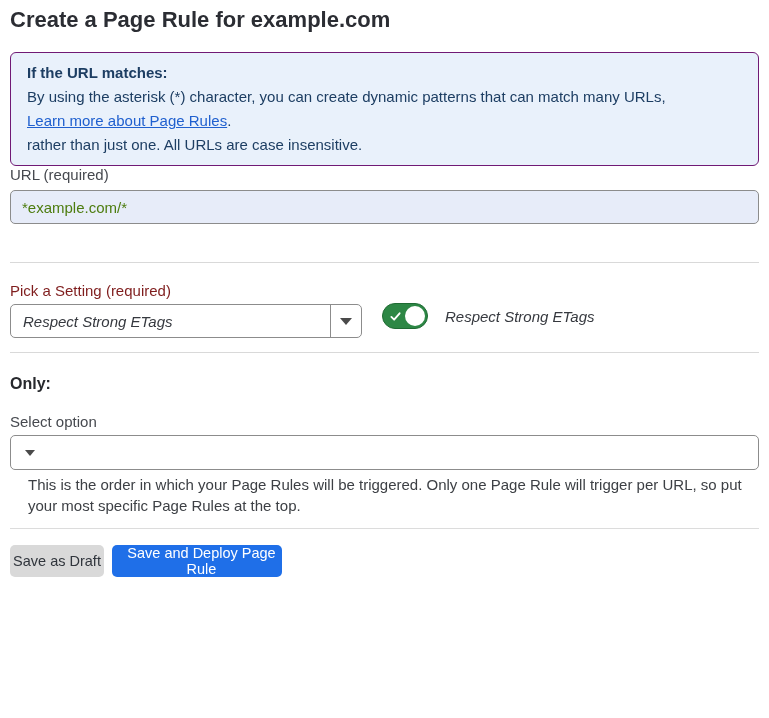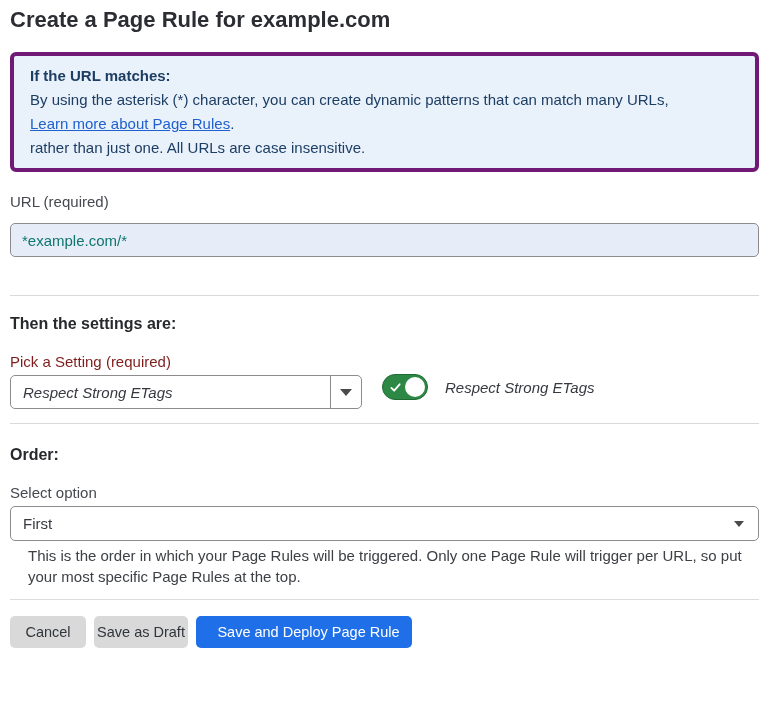--- a/index.html
+++ b/index.html
@@ -3,39 +3,39 @@
 <meta charset="utf-8">
 <style>
   * { box-sizing: border-box; margin: 0; padding: 0; }
   html, body { width: 769px; height: 718px; background: #fff; }
   body { font-family: "Liberation Sans", sans-serif; color: #2b2d33; }
   .page { padding: 0 10px; width: 769px; }
   .title { font-size: 22px; font-weight: 700; color: #2b2d33; padding-top: 7px; line-height: 26px; }
   .info-box {
     margin-top: 19px;
     background: #e9f1fb;
-    border: 4px solid #701a75;
+    border: 1px solid #701a75;
     border-radius: 6px;
     padding: 8px 16px;
     color: #1d3e63;
     font-size: 15px;
     line-height: 24px;
   }
   .info-heading { font-weight: 700; }
   .info-link { color: #2060cf; text-decoration: underline; cursor: pointer; }
-  .field-label { margin-top: 21px; font-size: 15px; color: #46494f; line-height: 18px; }
+  .field-label { font-size: 15px; color: #46494f; line-height: 18px; }
   .url-input {
-    margin-top: 12px;
+    margin-top: 6px;
     width: 749px;
     height: 33px;
     background: #e7ecf9;
     border: 1px solid #8c8c8c;
     border-radius: 5px;
     font-size: 15px;
-    color: #0f766e;
+    color: #4d7c0f;
     padding: 16px 11px;
     font-family: "Liberation Sans", sans-serif;
   }
   hr.div1 { border: none; border-top: 1px solid #d9d9d9; margin-top: 38px; }
   hr.div2 { border: none; border-top: 1px solid #d9d9d9; margin-top: 14px; }
   hr.div3 { border: none; border-top: 1px solid #dcdcdc; margin-top: 12px; }
   .section-heading { margin-top: 18px; font-size: 16px; font-weight: 700; color: #27292d; line-height: 20px; }
   .picker-label { margin-top: 19px; font-size: 15px; color: #7f1d1d; line-height: 18px; }
   .setting-row { margin-top: 4px; display: flex; align-items: flex-start; font-style: italic; }
   .select {
@@ -111,42 +111,41 @@
     border-radius: 5px;
     font-size: 14.5px;
     font-family: "Liberation Sans", sans-serif;
     cursor: pointer;
     text-align: center;
   }
   .btn-gray { background: #d9d9d9; color: #30353c; }
   .btn-blue { background: #1f6fe8; color: #fff; }
   .btn-cancel { width: 76px; }
   .btn-draft { width: 94px; }
-  .btn-deploy { width: 216px; padding-left: 9px; }
+  .btn-deploy { width: 170px; padding-left: 9px; }
   .btn + .btn { margin-left: 8px; }
 </style>
 </head>
 <body>
 
 <div class="page">
   <h1 class="title">Create a Page Rule for example.com</h1>
 
   <div class="info-box">
     <div class="info-heading">If the URL matches:</div>
     <div>By using the asterisk (*) character, you can create dynamic patterns that can match many URLs,</div>
     <div><a class="info-link">Learn more about Page Rules</a><span>.</span></div>
     <div>rather than just one. All URLs are case insensitive.</div>
   </div>
 
   <div class="field-label">URL (required)</div>
   <input class="url-input" type="text" value="*example.com/*" style="">
 
   <hr class="div1">
 
-  <div class="section-heading">Then the settings are:</div>
   <div class="picker-label">Pick a Setting (required)</div>
 
   <div class="setting-row">
     <div class="select select-setting">
       <span class="select-label">Respect Strong ETags</span>
       <span class="select-arrow-box">
         <span class="arrow-down"></span>
       </span>
     </div>
     <div class="toggle-wrap">
@@ -156,32 +155,30 @@
         </svg>
         <span class="toggle-knob"></span>
       </div>
       <span class="toggle-label">Respect Strong ETags</span>
     </div>
   </div>
 
 
   <hr class="div2">
 
-  <div class="order-heading">Order:</div>
+  <div class="order-heading">Only:</div>
   <div class="order-label">Select option</div>
 
   <div class="select select-order">
-    <span class="select-label">First</span>
     <span class="select-arrow-box">
       <span class="arrow-down"></span>
     </span>
   </div>
 
   <div class="help-text">This is the order in which your Page Rules will be triggered. Only one Page Rule will trigger per URL, so put your most specific Page Rules at the top.</div>
 
   <hr class="div3">
 
   <div class="actions">
-    <button class="btn btn-gray btn-cancel">Cancel</button>
     <button class="btn btn-gray btn-draft">Save as Draft</button>
     <button class="btn btn-blue btn-deploy">Save and Deploy Page Rule</button>
   </div>
 </div>
 
 </body></html>

